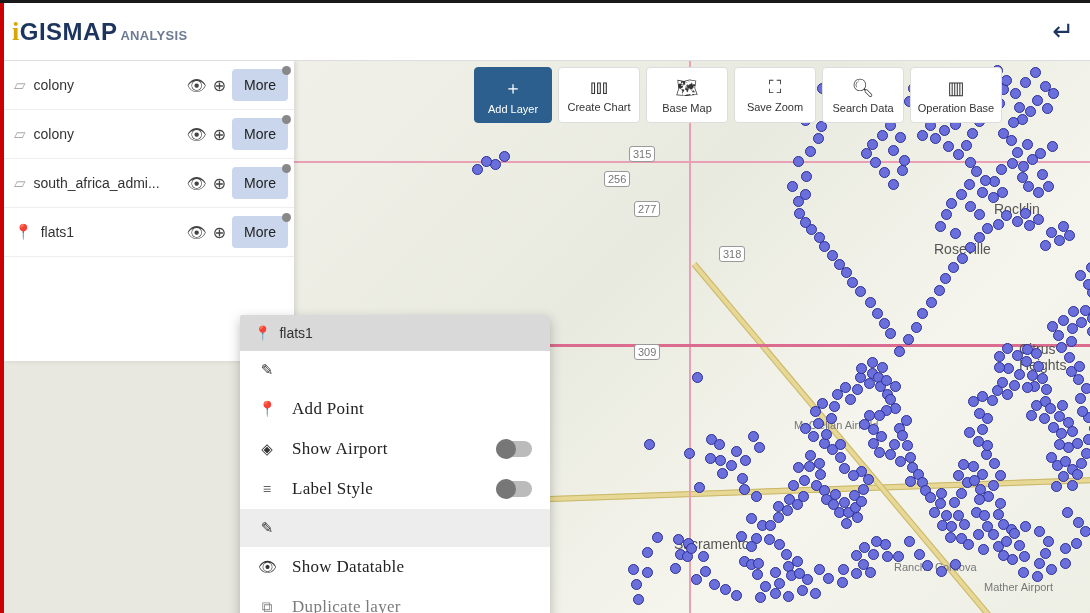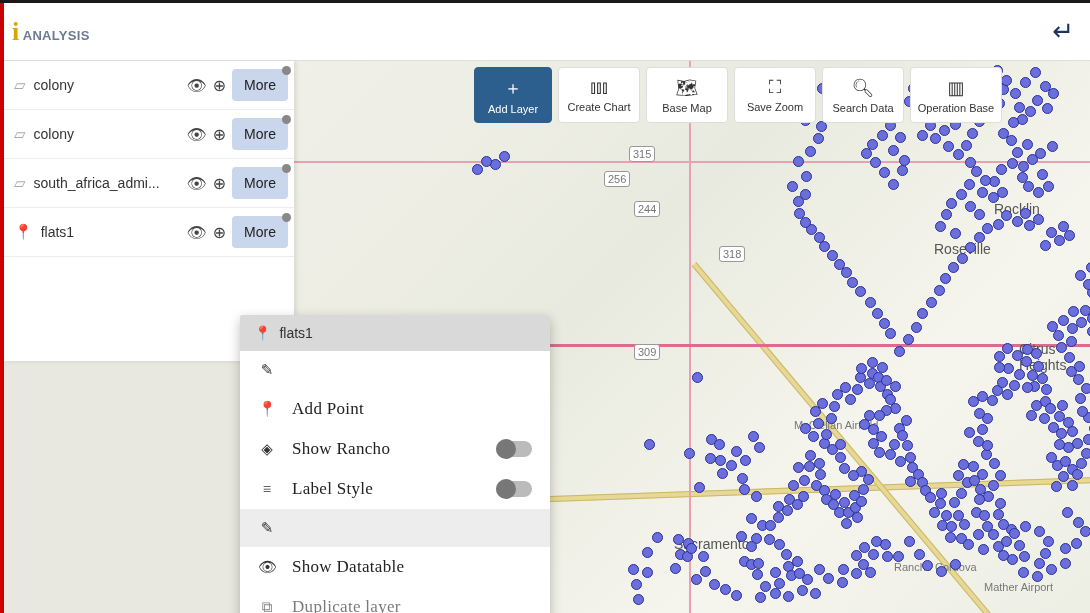--- a/index.html
+++ b/index.html
@@ -68,20 +68,21 @@
 </style>
 </head>
 <body>
 
 <div class="app">
   <div class="redbar"></div>
 
   <div class="header">
     <div class="logo">
       <span class="i">i</span>
+      <span class="gismap">GISMAP</span>
       <span class="analysis">ANALYSIS</span>
     </div>
     <span class="back-icon">↵</span>
   </div>
 
   <div class="sidebar">
 
     <div class="layer-row">
       <span class="poly-icon">▱</span>
       <span class="layer-name">colony</span>
@@ -161,21 +162,21 @@
     <div class="maplabel city" style="top:475px; left:380px;">Sacramento</div>
     <div class="maplabel city" style="top:180px; left:640px;">Roseville</div>
     <div class="maplabel city" style="top:140px; left:700px;">Rocklin</div>
     <div class="maplabel city" style="top:280px; left:725px;">Citrus Heights</div>
     <div class="maplabel" style="top:500px; left:600px;">Rancho Cordova</div>
     <div class="maplabel" style="top:358px; left:500px;">McClellan Airfield</div>
     <div class="maplabel" style="top:520px; left:690px;">Mather Airport</div>
 
     <div class="maplabel" style="top:85px; left:335px; border:1px solid #999; border-radius:3px; padding:1px 3px; background:#fff;">315</div>
     <div class="maplabel" style="top:110px; left:310px; border:1px solid #999; border-radius:3px; padding:1px 3px; background:#fff;">256</div>
-    <div class="maplabel" style="top:140px; left:340px; border:1px solid #999; border-radius:3px; padding:1px 3px; background:#fff;">244</div>
+    <div class="maplabel" style="top:140px; left:340px; border:1px solid #999; border-radius:3px; padding:1px 3px; background:#fff;">277</div>
     <div class="maplabel" style="top:185px; left:425px; border:1px solid #999; border-radius:3px; padding:1px 3px; background:#fff;">318</div>
     <div class="maplabel" style="top:283px; left:340px; border:1px solid #999; border-radius:3px; padding:1px 3px; background:#fff;">309</div>
   <div class="pt" style="left: 398px; top: 311px;"></div>
       <div class="pt" style="left: 400px; top: 421px;"></div>
       <div class="pt" style="left: 379px; top: 473px;"></div>
       <div class="pt" style="left: 389px; top: 477px;"></div>
       <div class="pt" style="left: 381px; top: 488px;"></div>
       <div class="pt" style="left: 388px; top: 490px;"></div>
       <div class="pt" style="left: 392px; top: 482px;"></div>
       <div class="pt" style="left: 404px; top: 490px;"></div>
@@ -615,21 +616,21 @@
   </div>
   <div class="ctx-item">
     <span class="cicon">✎</span>
   </div>
   <div class="ctx-item">
     <span class="cicon">📍</span>
     <span class="clabel">Add Point</span>
   </div>
   <div class="ctx-item">
     <span class="cicon">◈</span>
-    <span class="clabel">Show Rancho</span>
+    <span class="clabel">Show Airport</span>
     <div class="toggle"></div>
   </div>
   <div class="ctx-item">
     <span class="cicon">≡</span>
     <span class="clabel">Label Style</span>
     <div class="toggle"></div>
   </div>
   <div class="ctx-item hover">
     <span class="cicon">✎</span>
   </div>

